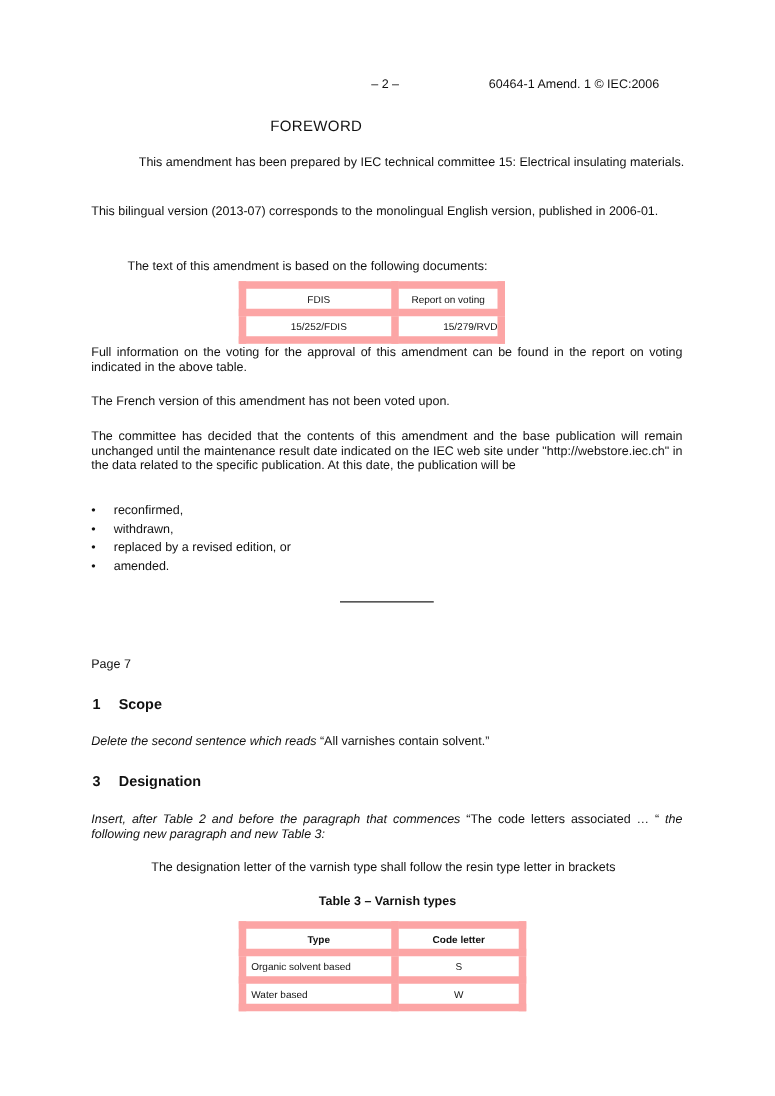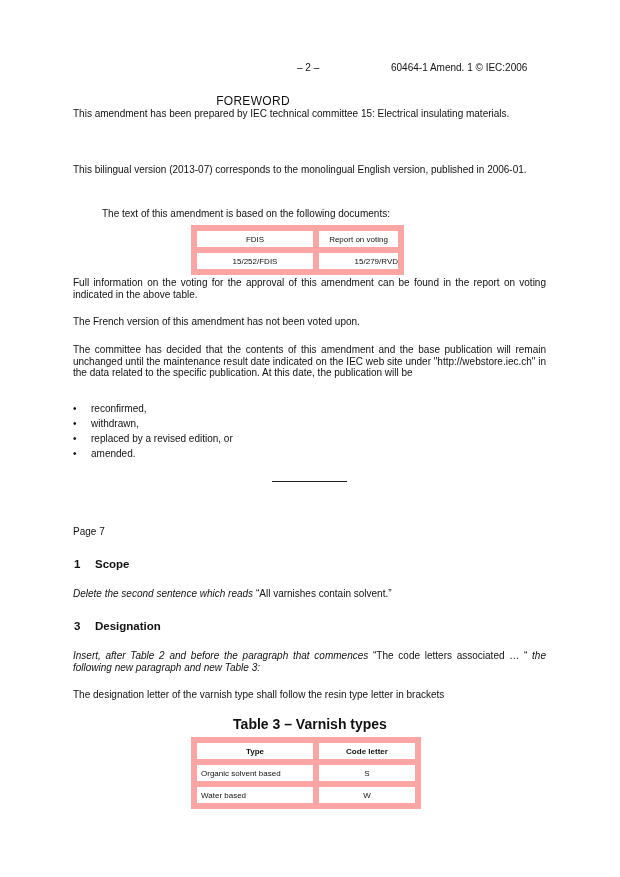--- a/index.html
+++ b/index.html
@@ -21,21 +21,21 @@
   i { font-style: italic; }
 </style>
 </head>
 <body>
 
 <div class="abs hdr" style="left:297px; top:62px;">– 2 –</div>
 <div class="abs hdr" style="left:391px; top:62px;">60464-1 Amend. 1 © IEC:2006</div>
 
 <div class="abs title" style="left:0; width:506px; text-align:center; top:94px;">FOREWORD</div>
 
-<div class="p" style="top:108px;">This amendment has been prepared by IEC technical committee 15: Electrical insulating materials.</div>
+<div class="p" style="top:125px;margin-left:38px;">This amendment has been prepared by IEC technical committee 15: Electrical insulating materials.</div>
 <div class="p" style="top:164px;">This bilingual version (2013-07) corresponds to the monolingual English version, published in 2006-01.</div>
 <div class="p" style="top:208px;margin-left:29px;">The text of this amendment is based on the following documents:</div>
 
 <table class="t" style="left:191px; top:225px; width:213px;">
   <tbody>
       <tr>
     <td style="width:116px; text-align:center; font-weight:normal;">FDIS</td>
     <td style="text-align:center;">Report on voting</td>
   </tr>
   <tr>
@@ -74,23 +74,23 @@
   <span class="num">1</span>
   <span class="lbl">Scope</span>
 </div>
 <div class="p" style="top:588px;"><i>Delete the second sentence which reads</i><span> “All varnishes contain solvent.”</span></div>
 
 <div class="h" style="top:620px;">
   <span class="num">3</span>
   <span class="lbl">Designation</span>
 </div>
 <div class="p" style="top:650px;"><i>Insert, after Table 2 and before the paragraph that commences</i><span> “The code letters associated … “</span><i> the following new paragraph and new Table 3:</i></div>
-<div class="p" style="top:689px;">The designation letter of the varnish type shall follow the resin type letter in brackets</div>
+<div class="p" style="top:689px;margin-left:48px;">The designation letter of the varnish type shall follow the resin type letter in brackets</div>
 
-<div class="abs" style="left:0; width:620px; text-align:center; top:716px; font-size:14px; font-weight:bold;">Table 3 – Varnish types</div>
+<div class="abs" style="left:0; width:620px; text-align:center; top:716px; font-size:10px; font-weight:bold;">Table 3 – Varnish types</div>
 <table class="t" style="left:191px; top:737px; width:230px;">
   <tbody>
       <tr>
     <td style="width:116px; text-align:center; font-weight:bold;">Type</td>
     <td style="text-align:center; font-weight:bold;">Code letter</td>
   </tr>
   <tr>
     <td style="padding-left:4px;">Organic solvent based</td>
     <td style="text-align:center;">S</td>
   </tr>

